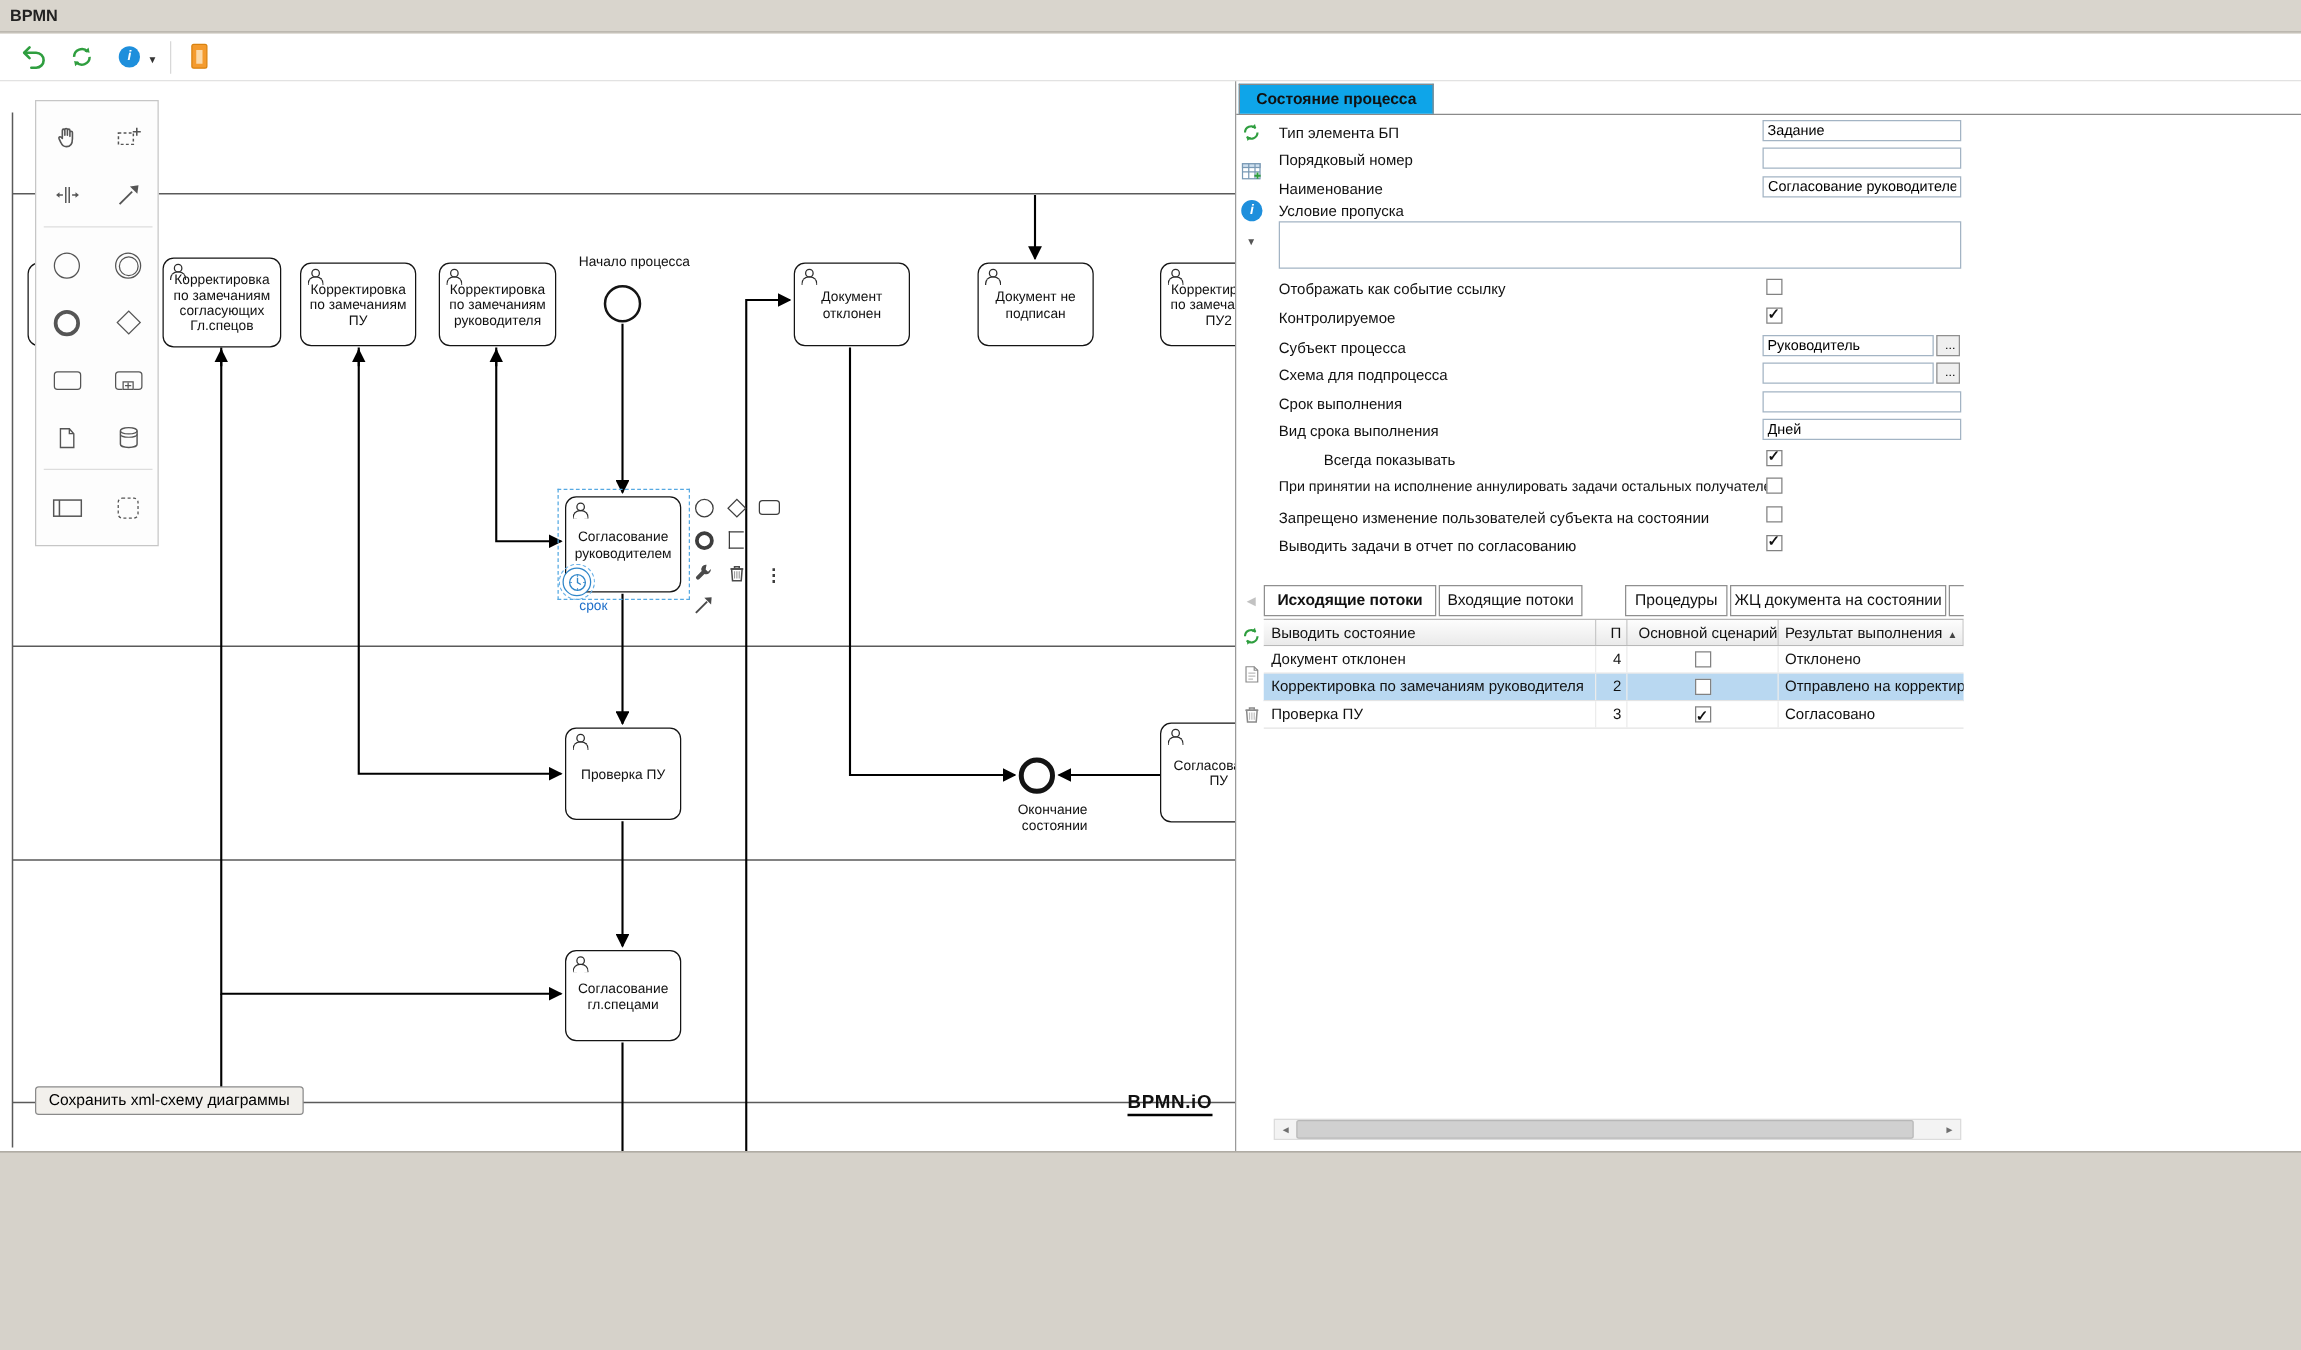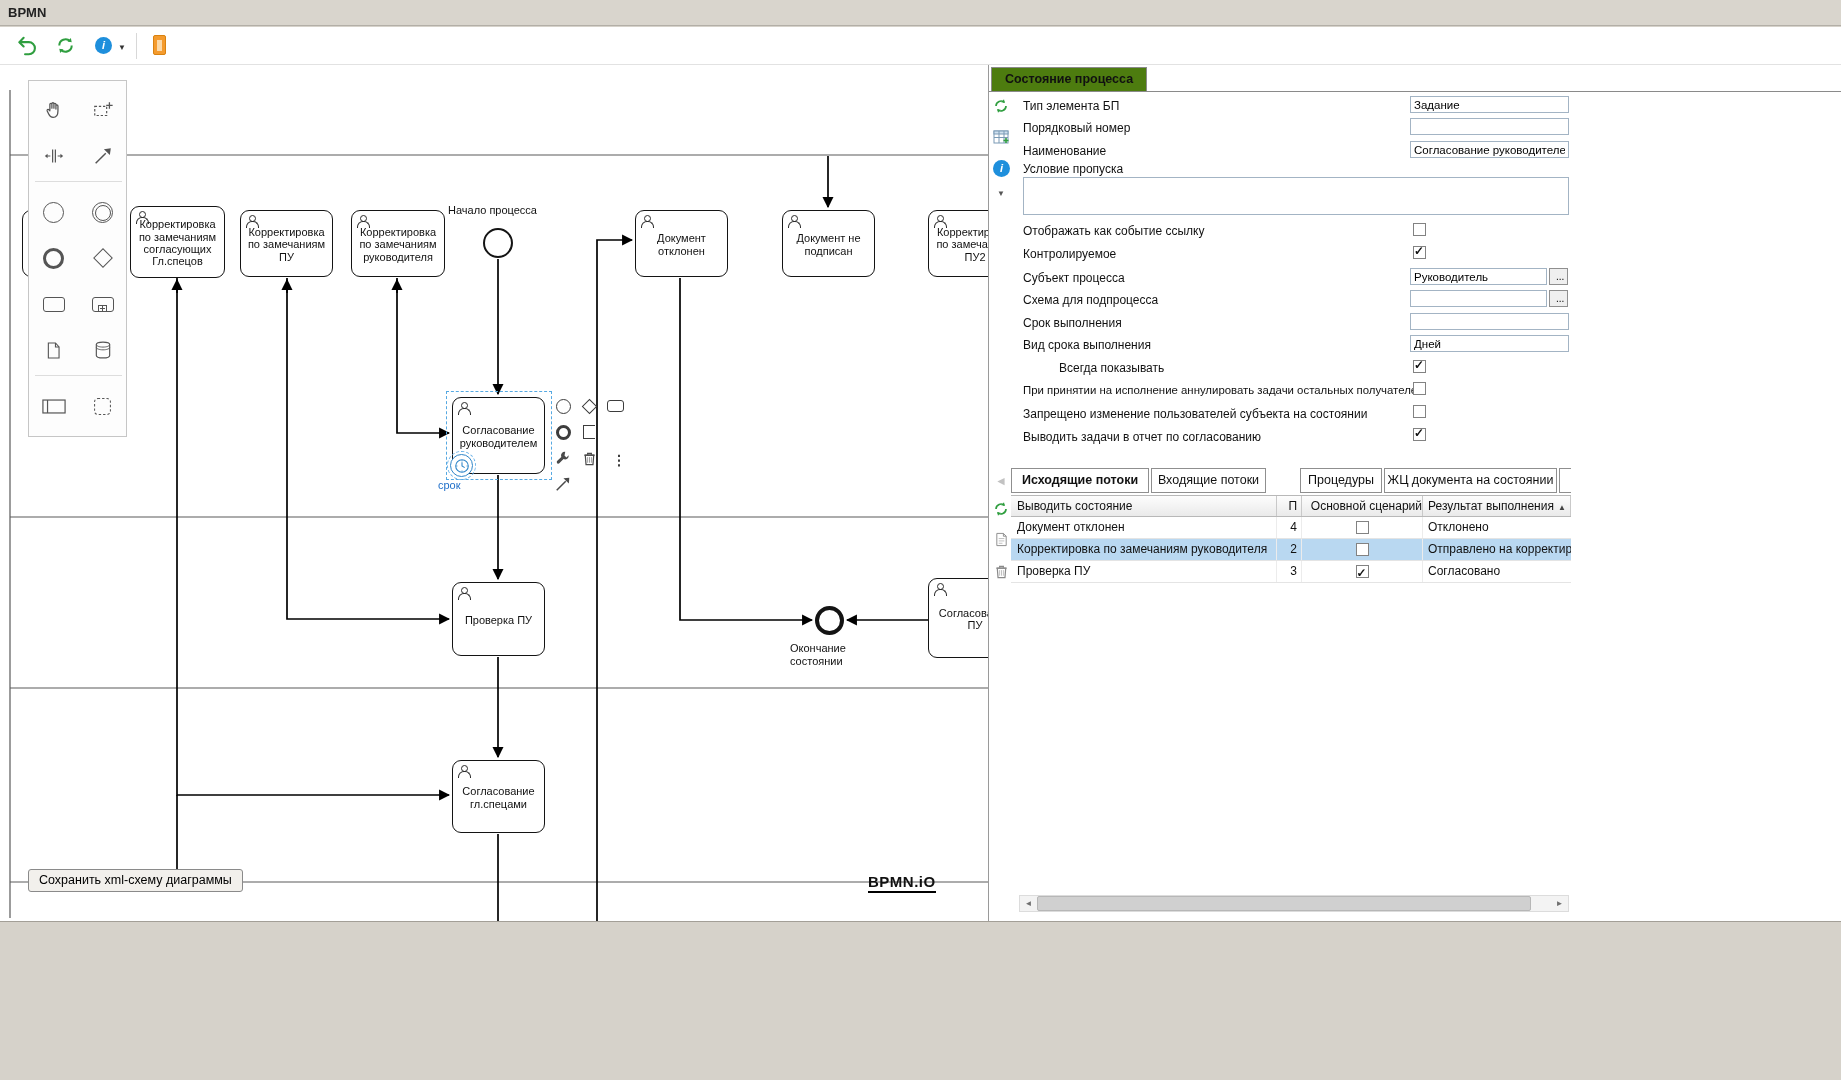--- a/index.html
+++ b/index.html
@@ -49,21 +49,21 @@
   .bpmn-task::after { 
     content:""; position:absolute; top:10px; left:5px; width:11px; height:6px;
     border:1.3px solid #2b2b2b; border-bottom:none; border-radius:6px 6px 0 0;
   }
   .event-circle {
     position:absolute; width:30px; height:30px; border:2px solid #141414; border-radius:50%;
     background:#fff; cursor:pointer;
   }
   .event-circle.end { width:29px; height:29px; border-width:4px; }
   .diagram-label {
-    position:absolute; font-size:11px; line-height:1.18; text-align:left; color:#111;
+    position:absolute; font-size:11px; line-height:1.18; text-align:right; color:#111;
   }
   .selection-box { position:absolute; border:1.3px dashed #56a9e2; }
   .timer-event {
     position:absolute; width:23px; height:23px; border:1.6px solid #2f86c9; border-radius:50%;
     background:#fff; outline:1.4px dashed #6db3e8; outline-offset:2px;
     display:flex; align-items:center; justify-content:center; cursor:pointer;
   }
   .timer-label { color:#1f6fc9; }
 
   
@@ -90,31 +90,31 @@
   .pal-rect { width:22px; height:15px; border:1.5px solid #555; border-radius:3px; position:relative; }
   .sub-box { position:absolute; left:5px; bottom:-1px; width:9px; height:7px; border:1.2px solid #555; background:#fdfdfd; }
   .sub-box::before { content:""; position:absolute; left:1px; top:2.2px; width:5px; height:1.2px; background:#555; }
   .sub-box::after { content:""; position:absolute; left:3px; top:0.5px; width:1.2px; height:4.6px; background:#555; }
 
   .save-btn {
     position:absolute; left:28px; top:804px; height:23px; padding:0 10px;
     background:#f2f0ec; border:1px solid #8a8a8a; border-radius:3px;
     font-size:12.5px; line-height:21px; cursor:pointer; z-index:6;
   }
-  .watermark { position:absolute; left:868px; top:808px; font-size:15px; font-weight:bold; letter-spacing:0.5px; border-bottom:2.5px solid #000; padding-bottom:1px; z-index:6; }
+  .watermark { position:absolute; left:902px; top:808px; font-size:15px; font-weight:bold; letter-spacing:0.5px; border-bottom:2.5px solid #000; padding-bottom:1px; z-index:6; }
 
   
   .right-panel {
     position:absolute; left:988px; top:65px; width:853px; height:856px;
     background:#fff; border-left:1px solid #9a9a9a;
   }
   .panel-content { position:absolute; left:0; top:0; width:582px; height:856px; overflow:hidden; }
   .state-tab {
     position:absolute; left:2px; top:2px; height:24px; padding:0 13px;
-    border:1px solid #8a8a8a; border-bottom:none; background:#4d7c0f;
+    border:1px solid #8a8a8a; border-bottom:none; background:#0ea5e9;
     font-size:12.5px; font-weight:bold; line-height:23px; cursor:pointer;
   }
   .tab-line { position:absolute; left:0; top:26px; width:853px; border-top:1px solid #8a8a8a; }
 
   .side-ico { position:absolute; cursor:pointer; }
   .flabel { position:absolute; left:34px; font-size:12px; white-space:nowrap; }
   .flabel.small { font-size:11.4px; }
   .finput {
     position:absolute; left:421px; width:159px; height:17px;
     border:1px solid #a3b4c4; font-size:11.5px; padding:0 3px; font-family:inherit; background:#fff;

